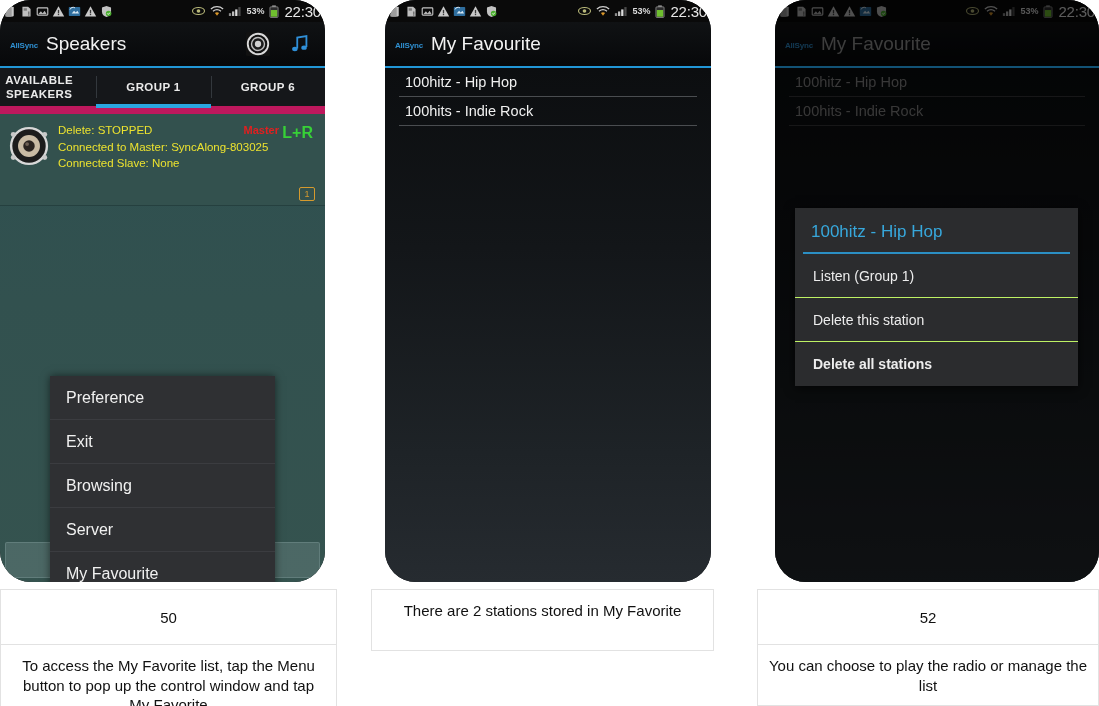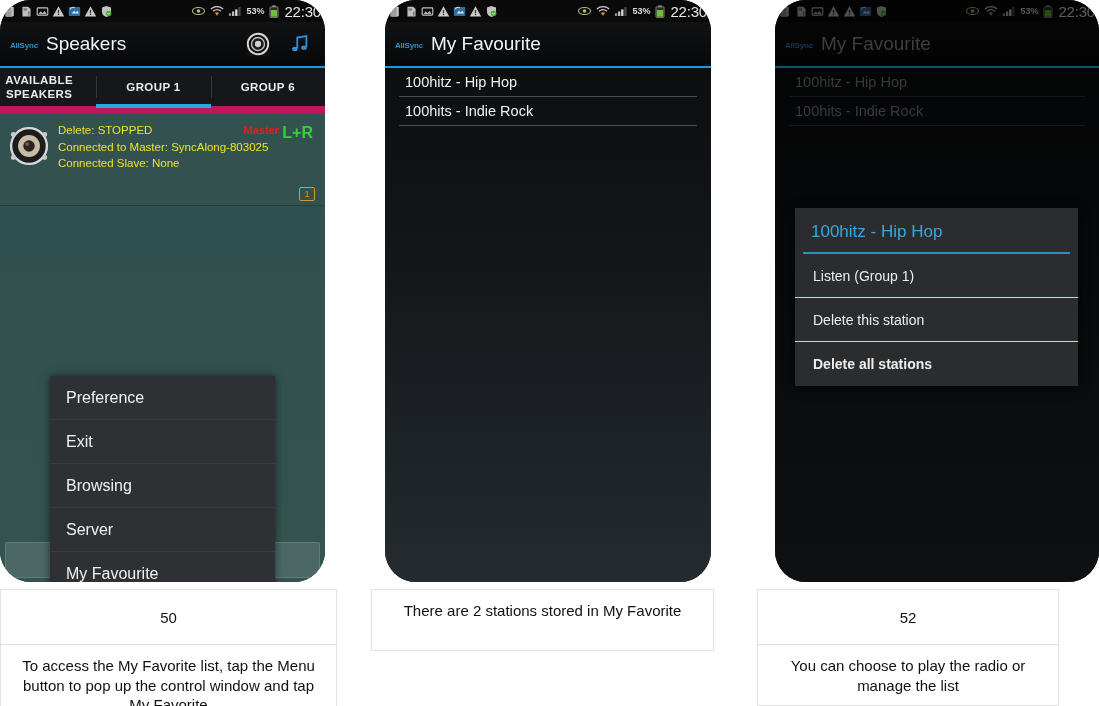--- a/index.html
+++ b/index.html
@@ -141,21 +141,21 @@
     height: 44px; display: flex; align-items: center; padding-left: 18px;
     font-size: 14px; color: #ededed;
     border-bottom: 1px solid #bef264;
   }
   .dlg-item:last-child { border-bottom: none; font-weight: bold; }
 
   
   .cap-col { position: absolute; }
   #cap-1 { left: 0;   top: 589px; width: 337px; }
   #cap-2 { left: 371px; top: 589px; width: 343px; }
-  #cap-3 { left: 757px; top: 589px; width: 302px; }
+  #cap-3 { left: 757px; top: 589px; width: 342px; }
   .cap-num {
     height: 55px; display: flex; align-items: center; justify-content: center;
     border: 1px solid #e2e2e2; border-bottom: none;
     font-size: 15px; color: #111;
   }
   .cap-text {
     border: 1px solid #e2e2e2;
     padding: 11px 10px 10px 10px;
     min-height: 62px;
     font-size: 15px; color: #111; text-align: center; line-height: 1.3;

